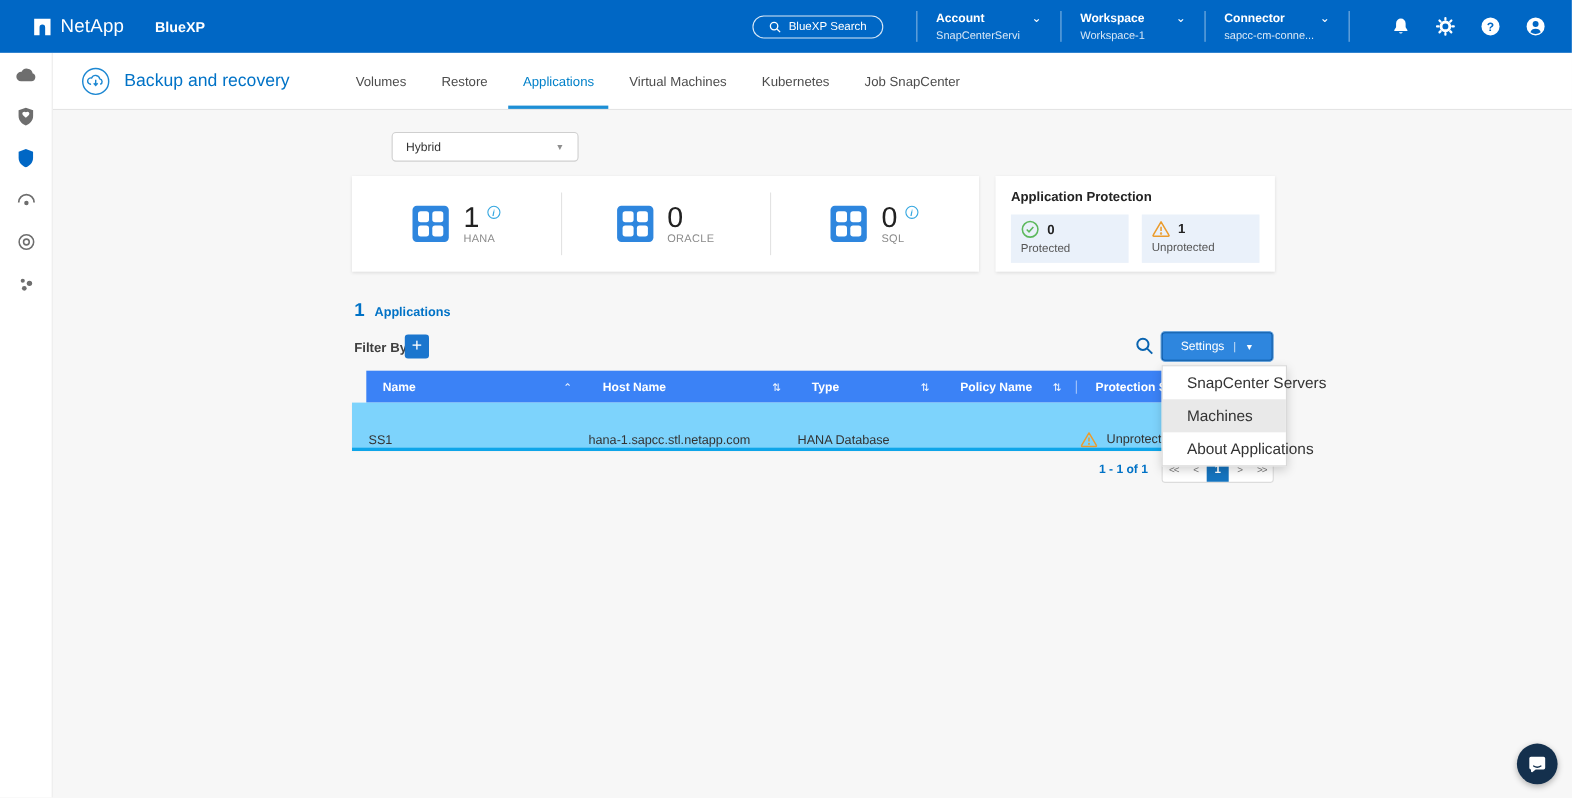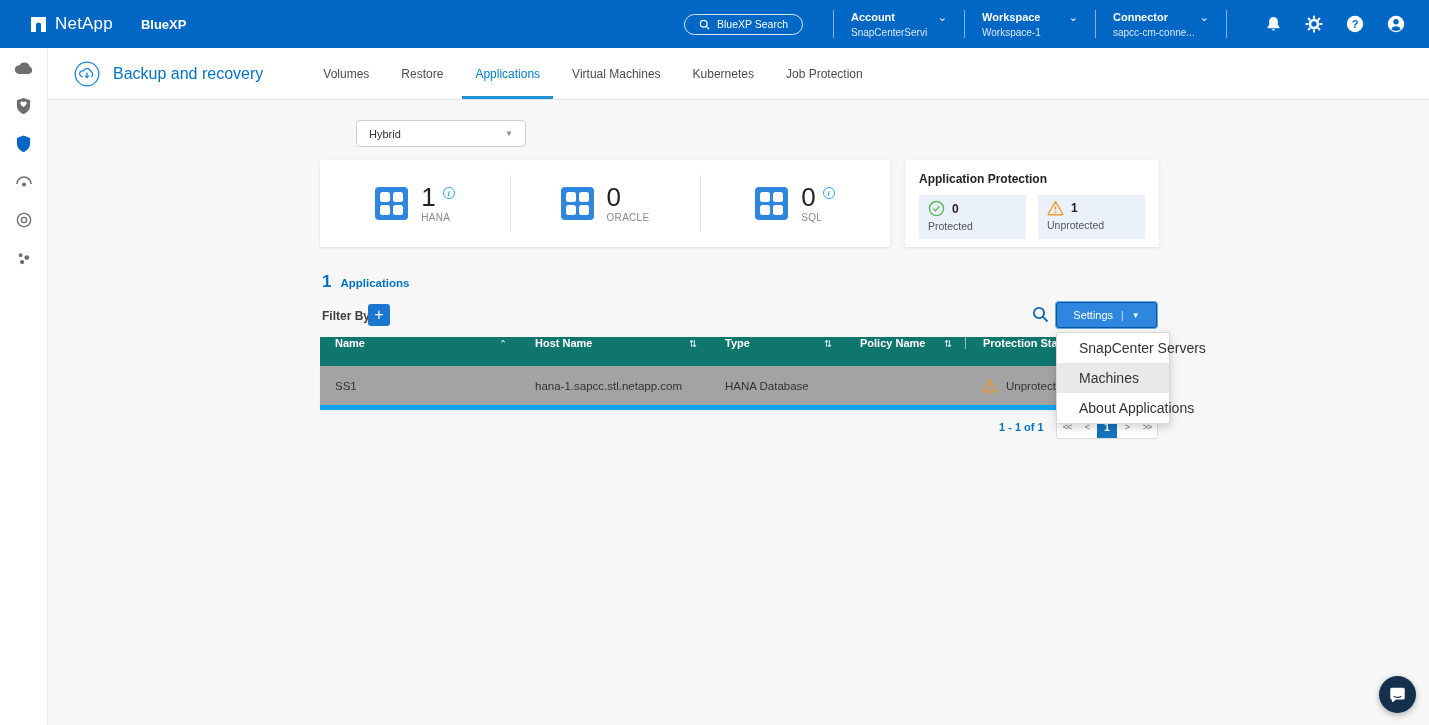--- a/index.html
+++ b/index.html
@@ -88,28 +88,28 @@
     justify-content:center; cursor:pointer; }
   .search-btn { position:absolute; left:1032px; top:306px; cursor:pointer; display:flex; }
   .settings-btn { position:absolute; left:1056px; top:302px; width:101px; height:26px; background:#2E86DE;
     border:1px solid #0A58A5; box-shadow:0 0 0 1px #6BA6DE; border-radius:3px; color:#fff;
     font-size:11px; display:flex; align-items:center; justify-content:center; gap:8px; cursor:pointer; z-index:35; }
   .settings-pipe { opacity:.75; font-size:10px; }
   .settings-caret { font-size:8px; }
 
   
   .table { position:absolute; left:320px; top:337px; width:840px; }
-  .thead { display:flex; align-items:flex-start; height:29px; background:#0f766e; color:#fff;
-    font-size:11px; font-weight:bold; }
+  .thead { display:flex; align-items:center; height:29px; background:#3b82f6; color:#fff;
+    font-size:11px; font-weight:bold;margin-left:13px; }
   .th { display:flex; align-items:center; justify-content:space-between; padding:0 13px 0 15px; cursor:pointer; }
   .sort { font-size:9.5px; font-weight:normal; opacity:.95; }
   .w-name { width:200px; } .w-host { width:190px; } .w-type { width:135px; } .w-policy { width:120px; }
   .w-status { flex:1; justify-content:flex-start; gap:8px; border-left:1px solid rgba(255,255,255,.55); padding-left:17px; }
-  .trow { display:flex; align-items:center; height:44px; background:#a3a3a3; font-size:11.5px; color:#333;
-    border-bottom:5px solid #0ea5e9; box-shadow:0 1px 2px rgba(0,0,0,.05); cursor:pointer; }
+  .trow { display:flex; align-items:flex-end; height:44px; background:#7dd3fc; font-size:11.5px; color:#333;
+    border-bottom:3px solid #0ea5e9; box-shadow:0 1px 2px rgba(0,0,0,.05); cursor:pointer; }
   .td { padding:0 13px 0 15px; white-space:nowrap; overflow:hidden; }
   .td-status { display:flex; align-items:center; gap:8px; padding-left:17px; flex:1; }
 
   .pg-range { position:absolute; left:999px; top:421px; font-size:11px; font-weight:bold; color:#0072C6; }
   .pager { position:absolute; left:1056px; top:414px; height:25px; background:#fff;
     border:1px solid #DCDCDC; border-radius:3px; display:flex; align-items:center; overflow:hidden; }
   .pg-btn { width:20px; height:25px; display:flex; align-items:center; justify-content:center;
     font-size:9px; color:#777; cursor:pointer; letter-spacing:-1px; }
   .pg-btn.active { background:#1574BF; color:#fff; font-size:10.5px; font-weight:bold; letter-spacing:0; }
 
@@ -277,21 +277,21 @@
     <div class="tab active">
         <span>Applications</span>
       </div>
     <div class="tab">
         <span>Virtual Machines</span>
       </div>
     <div class="tab">
         <span>Kubernetes</span>
       </div>
     <div class="tab">
-        <span>Job Protection</span>
+        <span>Job SnapCenter</span>
       </div>
   </div>
 </div>
 
 <div class="scope-select">
   <span>Hybrid</span>
   <span class="scope-caret">▼</span>
 </div>
 
 <div class="stats-card">

